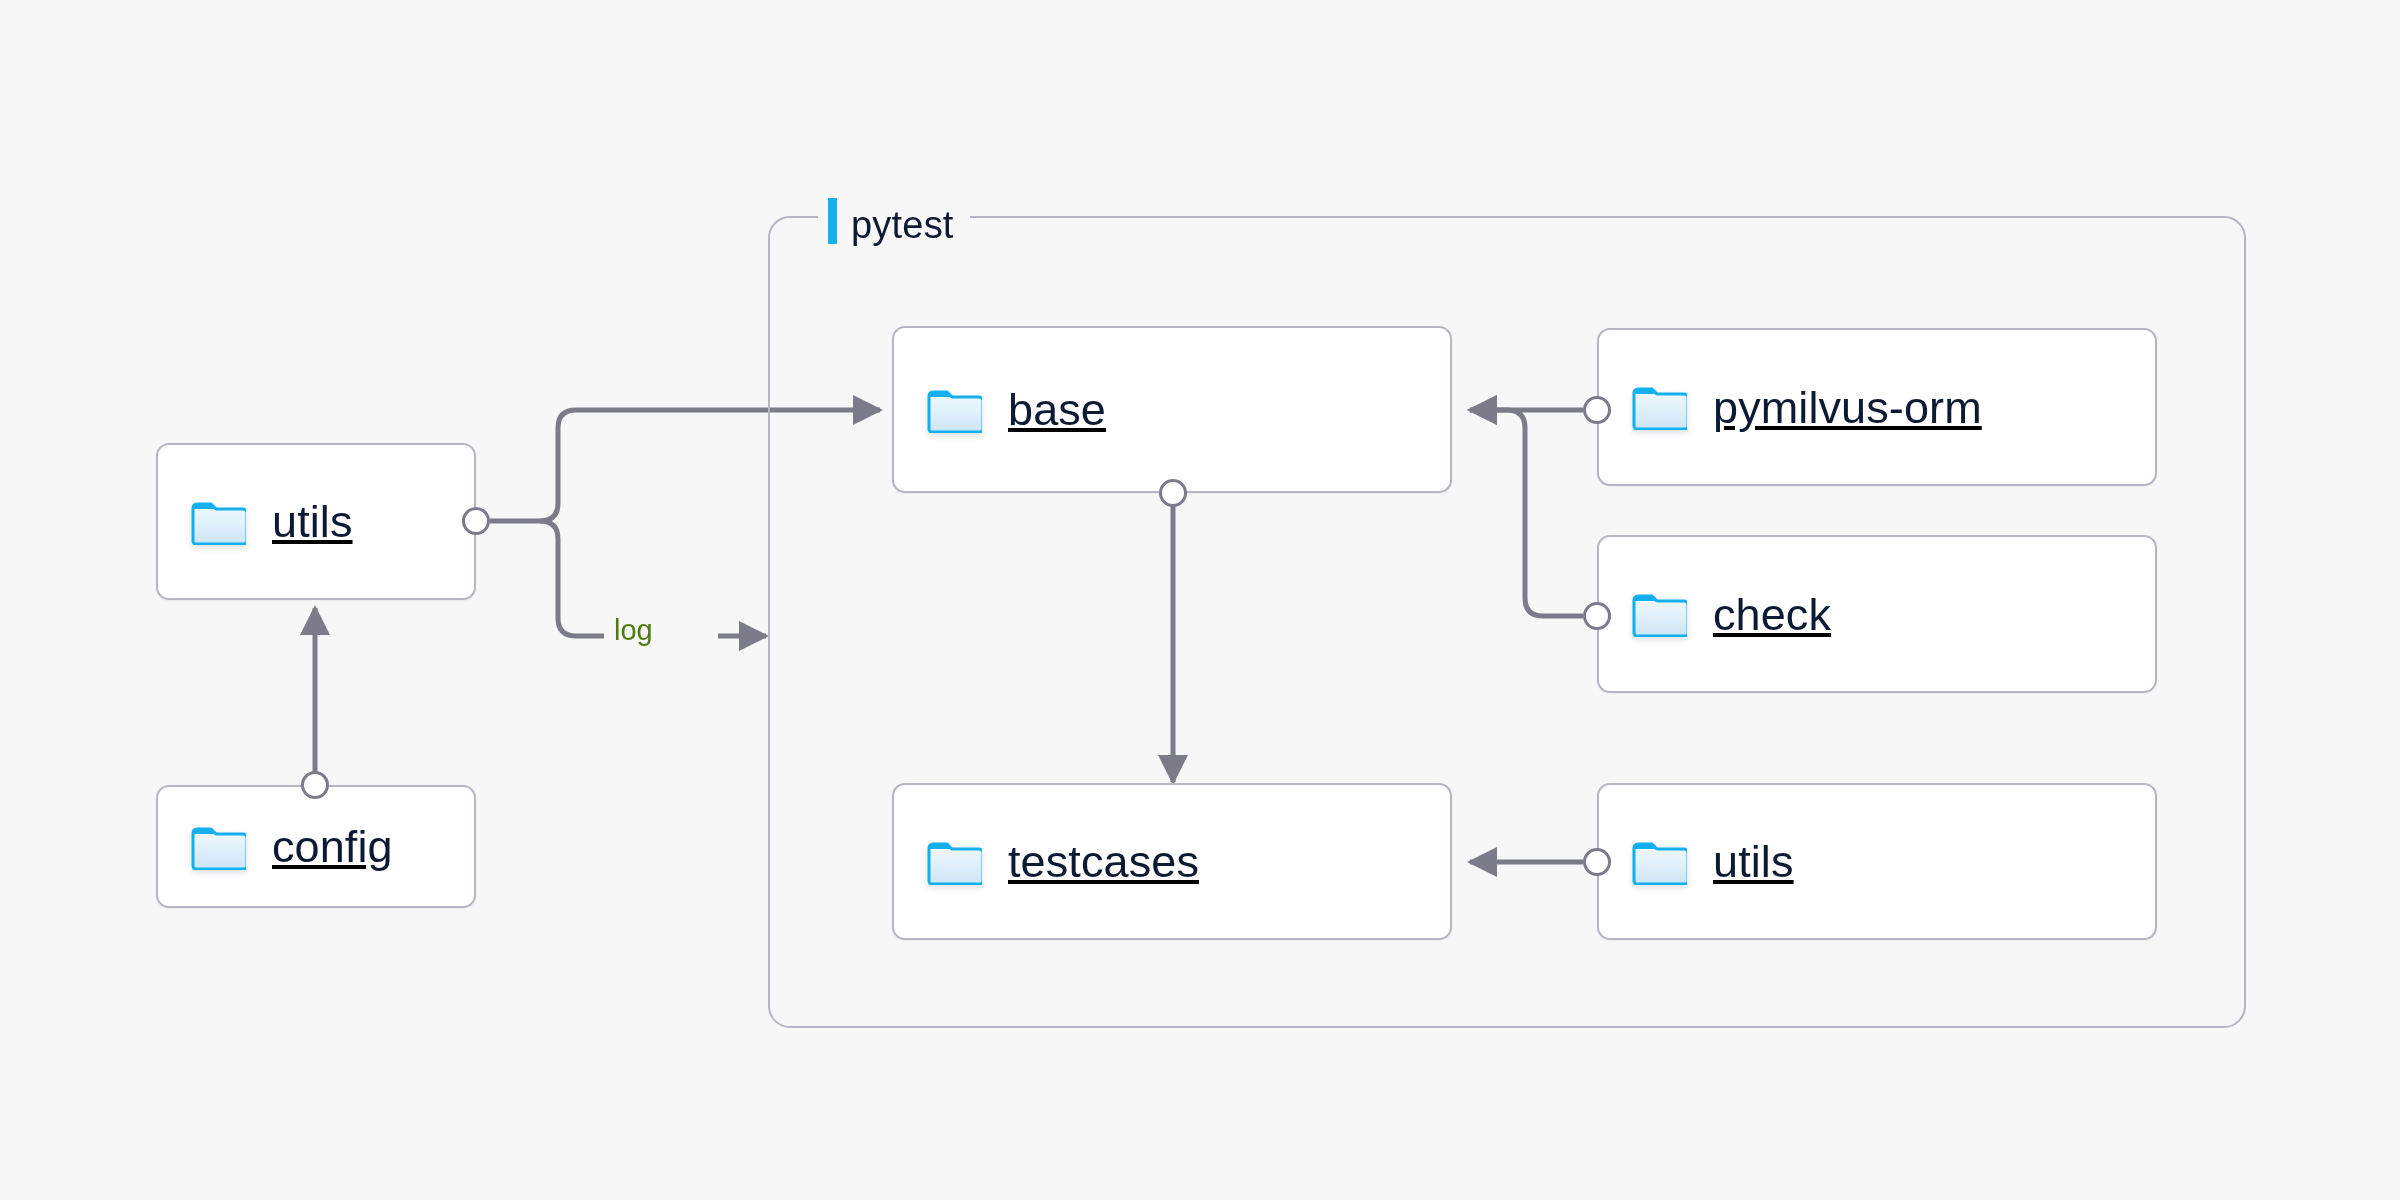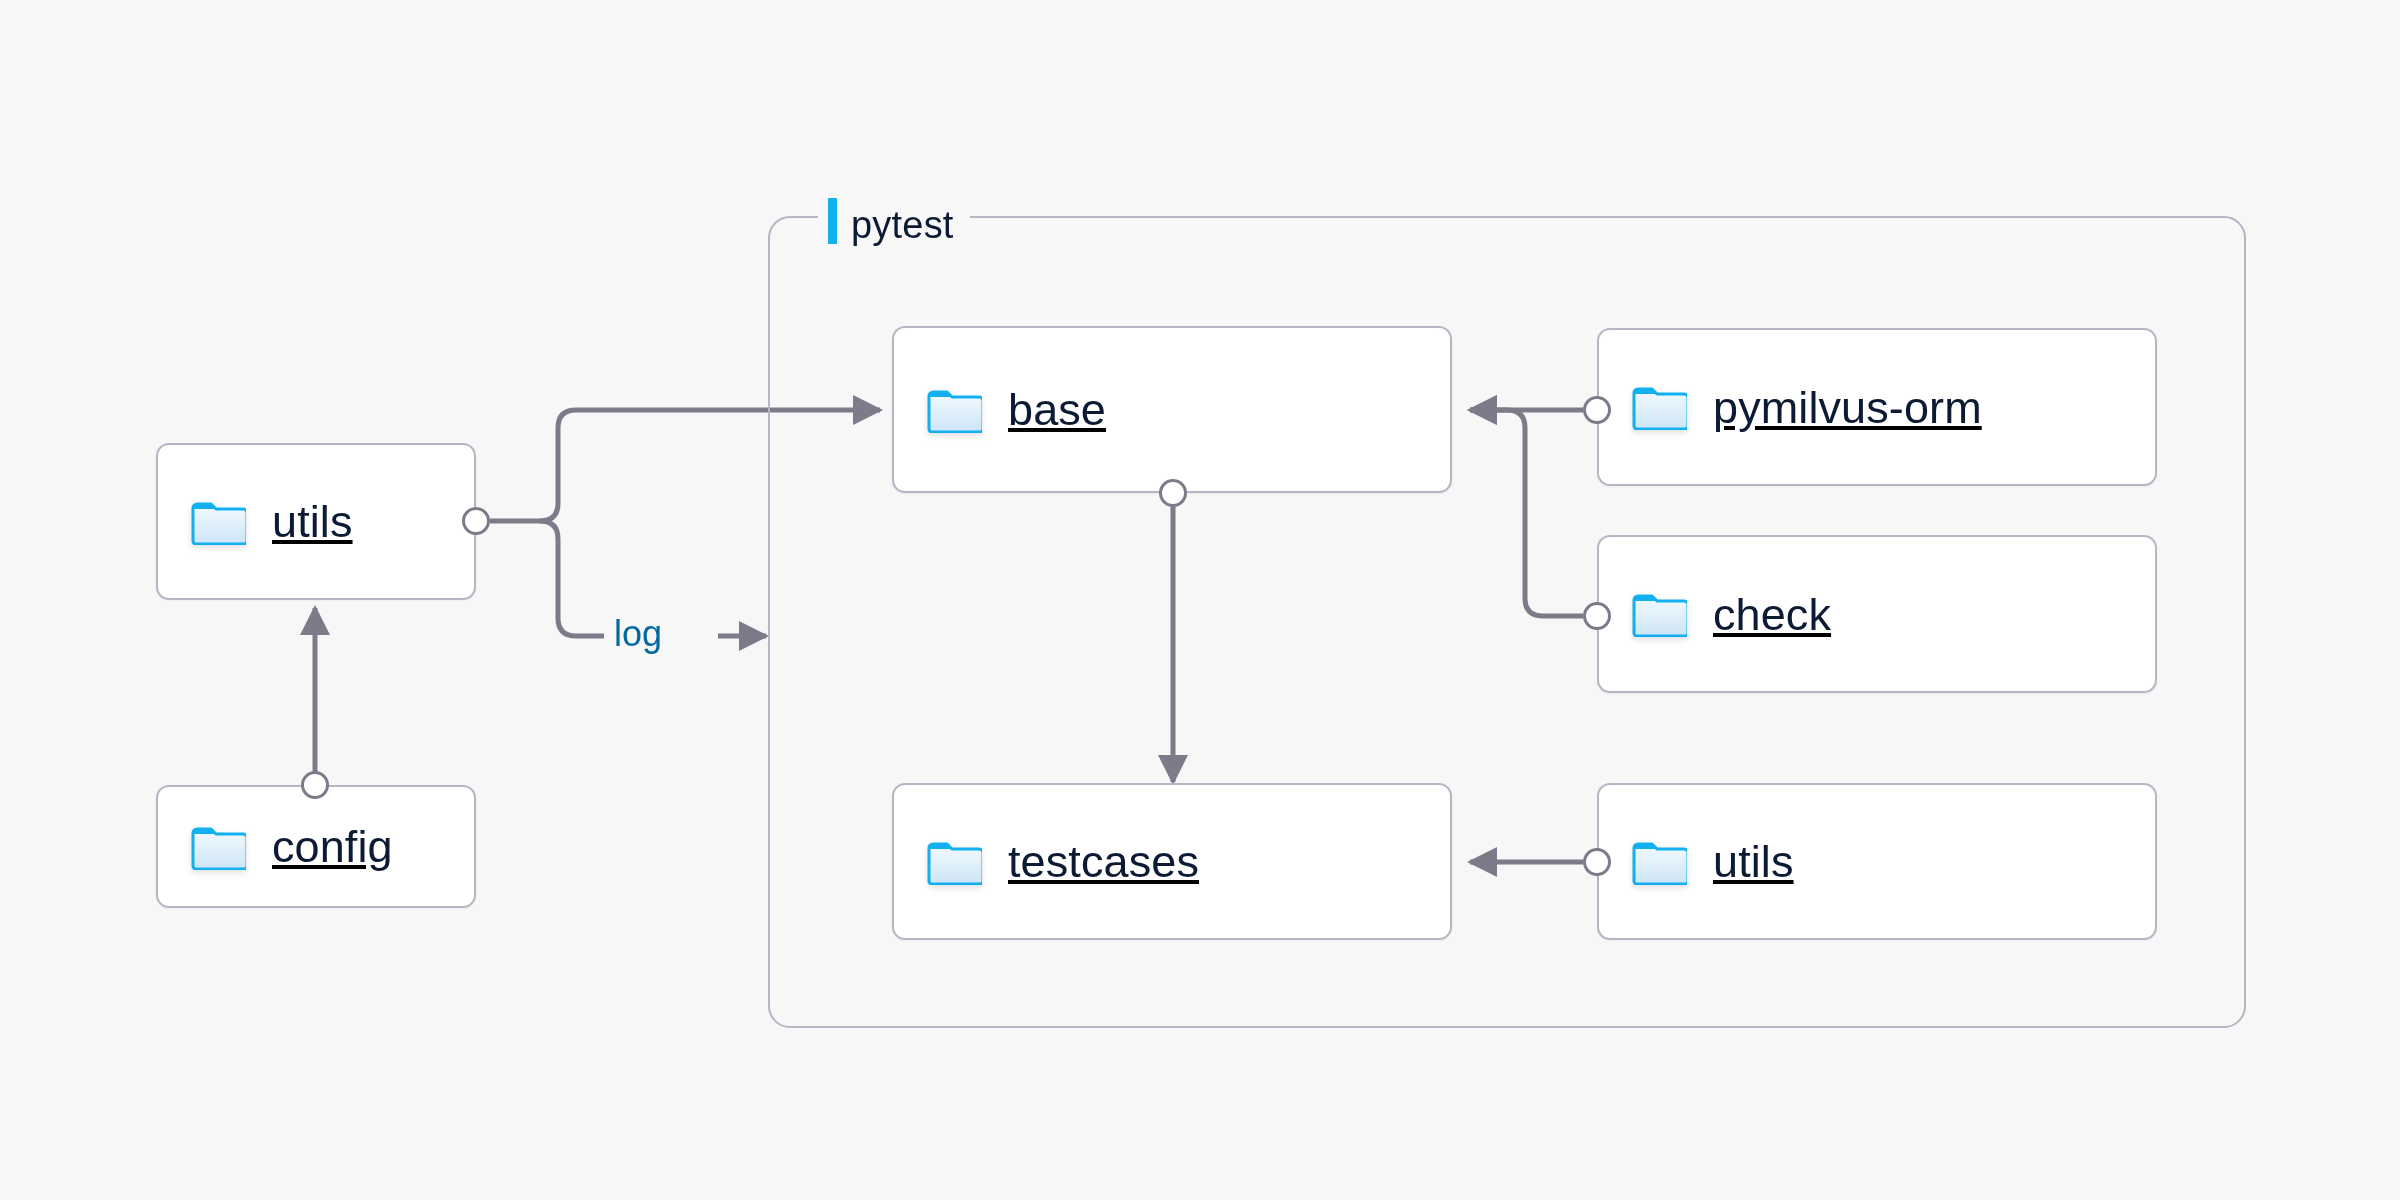--- a/index.html
+++ b/index.html
@@ -103,22 +103,22 @@
     height: 28px;
     box-sizing: border-box;
     border: 3.5px solid #7b7b8a;
     border-radius: 50%;
     background: #ffffff;
   }
 
   
   .edge-label {
     position: absolute;
-    font-size: 36px;
-    color: #0369a1;
+    font-size: 29px;
+    color: #4d7c0f;
     line-height: 1;
     background: #f7f7f8;
     padding: 2px 10px;
     white-space: nowrap;
   }
 </style>
 </head>
 <body>
 
 <div id="canvas">

